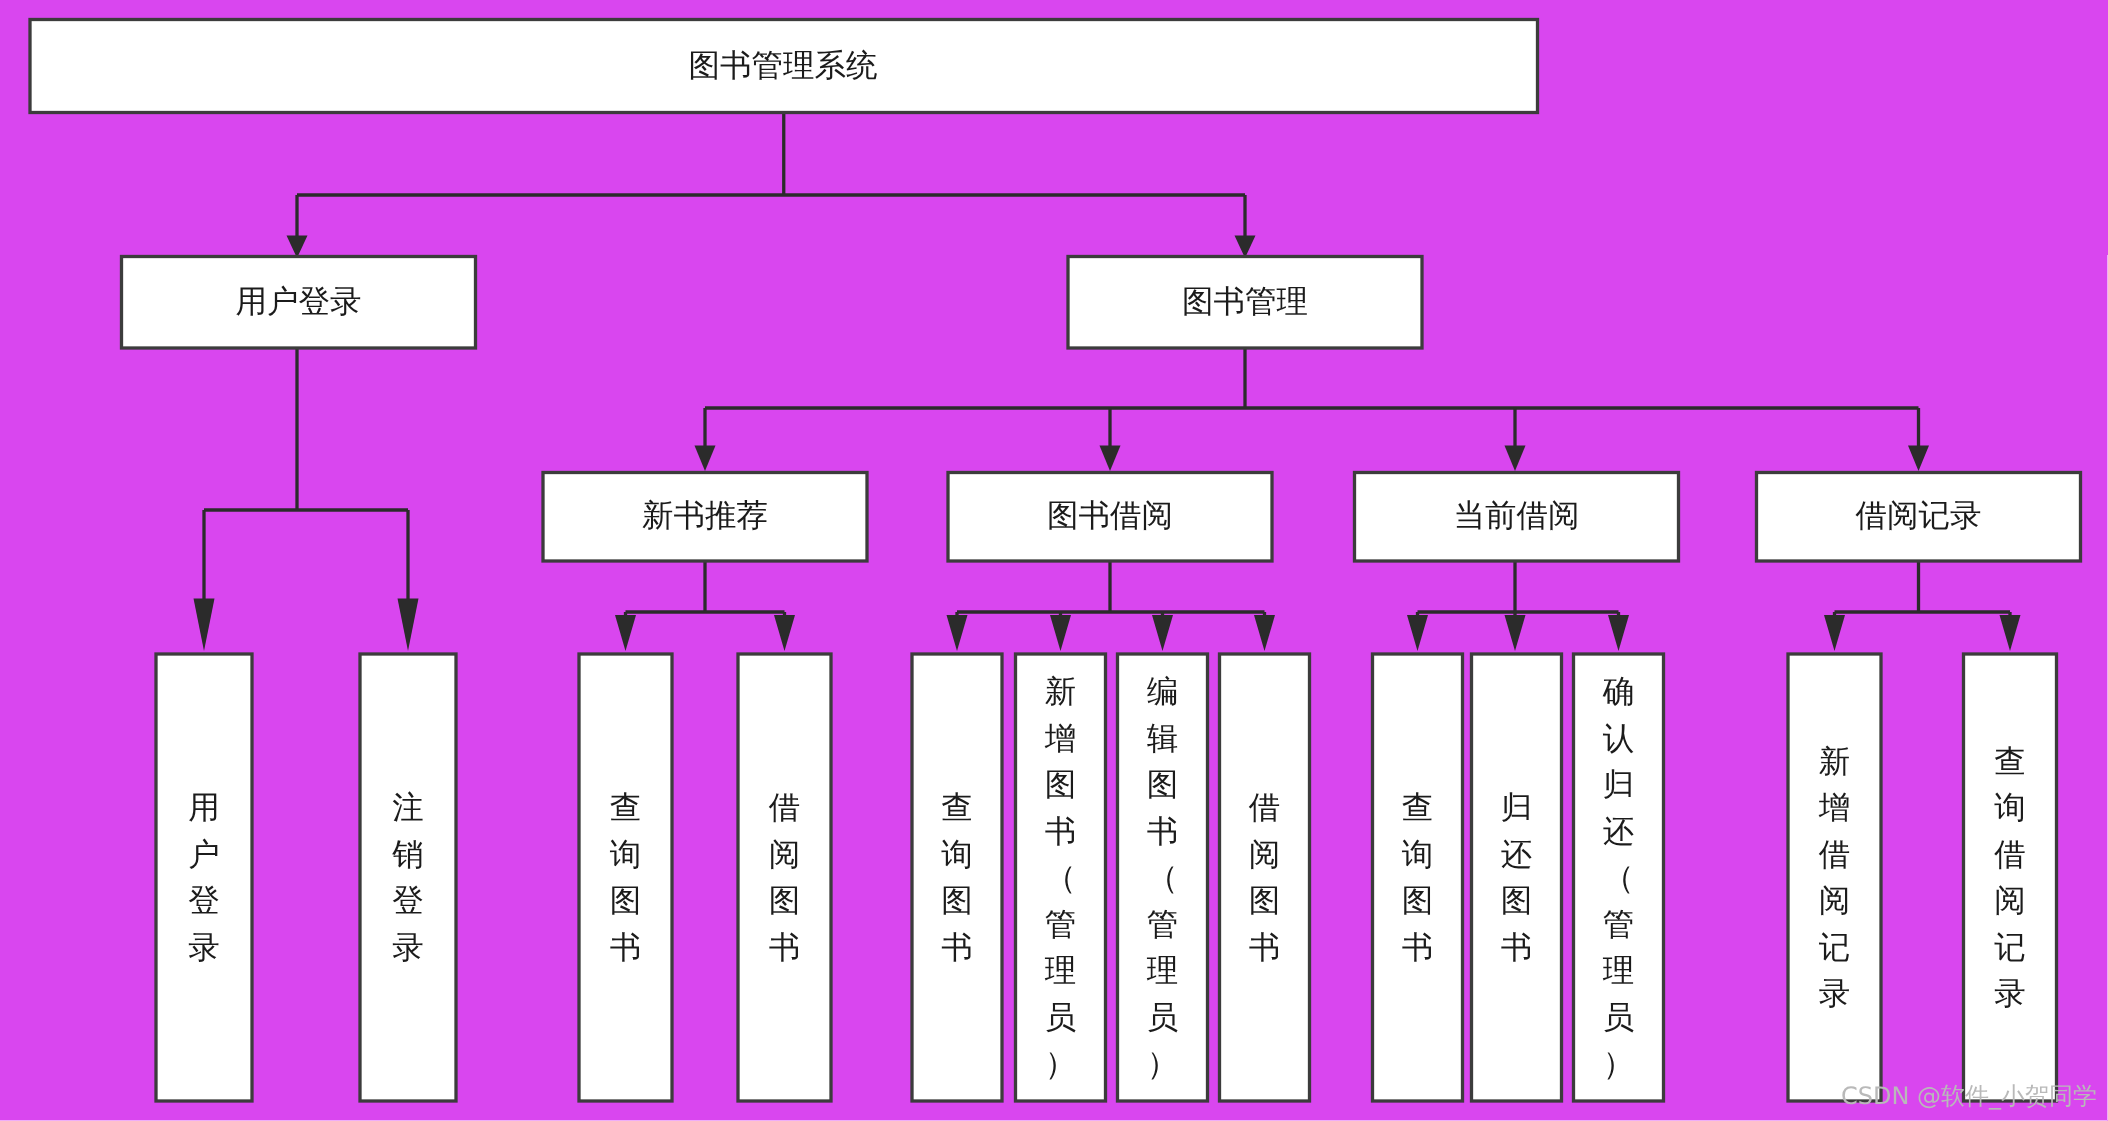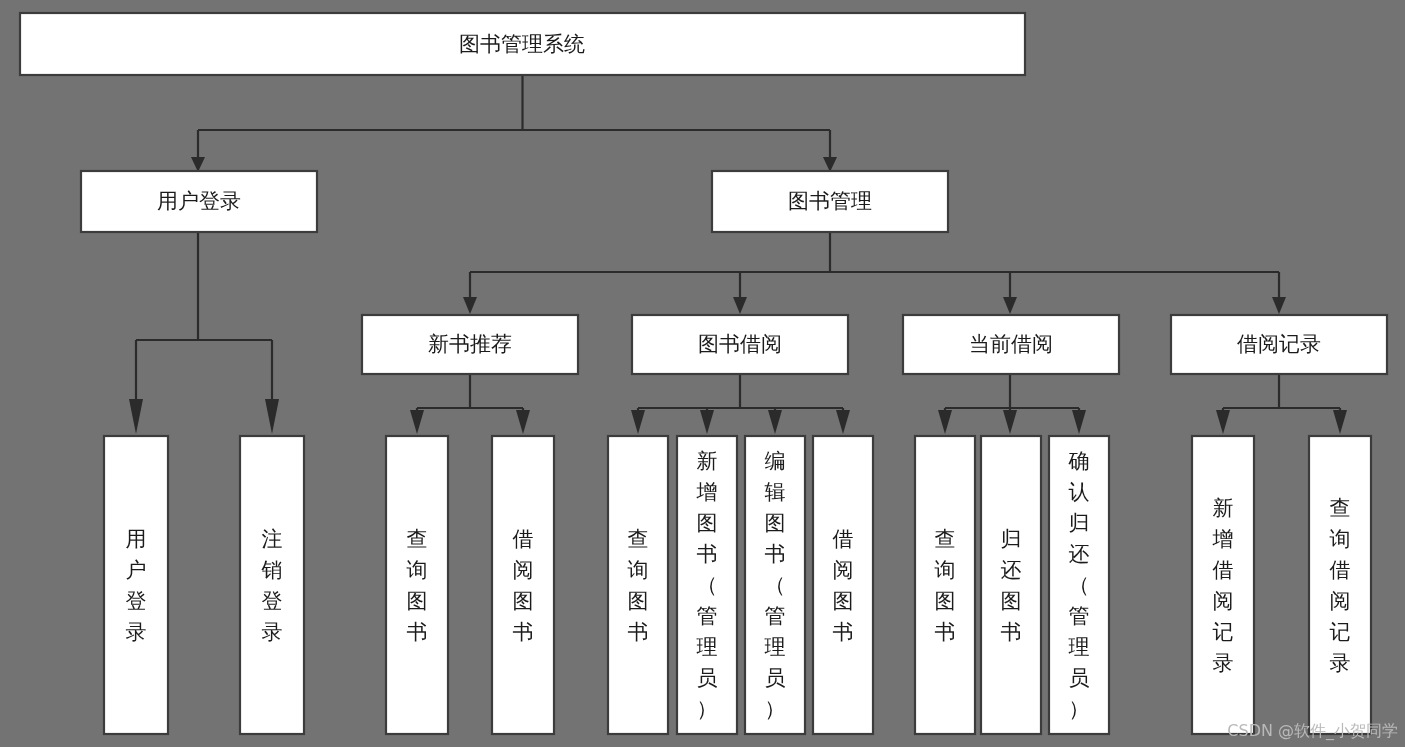--- a/index.html
+++ b/index.html
@@ -11,21 +11,21 @@
   body {
     width: 1405px;
     height: 747px;
     font-family: "DejaVu Sans", "Liberation Sans", sans-serif;
     overflow: hidden;
   }
   #diagram-root {
     position: relative;
     width: 1405px;
     height: 747px;
-    background: #737373;
+    background: #d946ef;
   }
   svg#flowchart {
     position: absolute;
     top: 0;
     left: 0;
     width: 1405px;
     height: 747px;
   }
   .node-box {
     fill: #ffffff;

